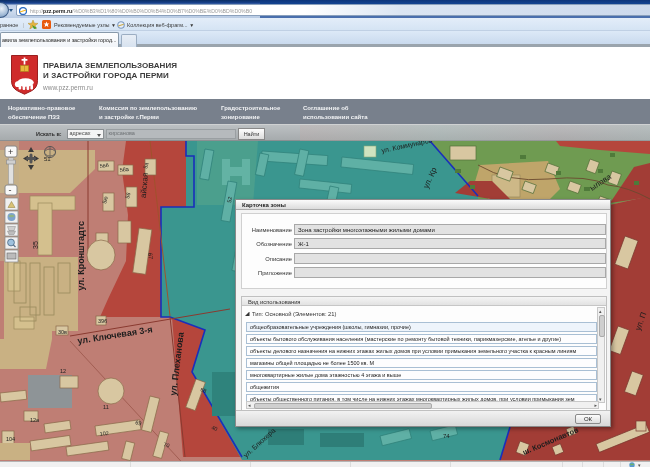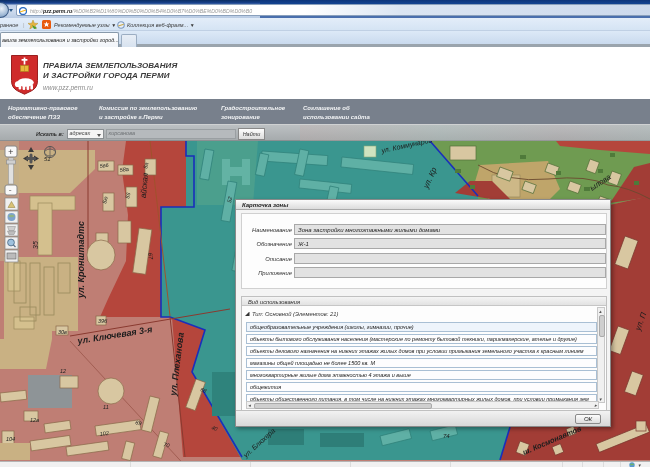--- a/index.html
+++ b/index.html
@@ -1,18 +1,18 @@
 <!DOCTYPE html>
 <html><head>
 <meta charset="utf-8">
 <style>
   * { margin:0; padding:0; box-sizing:border-box; }
   html,body { width:650px; height:467px; overflow:hidden; }
   body { font-family:"Liberation Sans", sans-serif; position:relative; background:#fff; }
-  #page { position:absolute; left:0; top:0; width:650px; height:467px; overflow:hidden;font-style:italic; }
+  #page { position:absolute; left:0; top:0; width:650px; height:467px; overflow:hidden; }
 
   
   #chrome-top { position:absolute; left:0; top:0; width:650px; height:18px;
     background:linear-gradient(to bottom,#0b2e63 0%,#1a4491 18%,#c3d3ea 30%,#cfdcee 60%,#b8cbe4 100%); }
   #chrome-top-right { position:absolute; left:260px; top:0; width:390px; height:18px;
     background:linear-gradient(to bottom,#0d357a 0%,#164a9b 30%,#cdd9eb 42%,#ccd9ec 75%,#4a6fad 88%,#4a6fad 100%); }
   #backbtn { position:absolute; left:-9px; top:2px; width:18px; height:16px; border-radius:50%;
     background:radial-gradient(circle at 60% 40%, #eaf1f8 0%, #a9c0da 45%, #537aa8 100%); border:1px solid #3a5a85;}
   #chev { position:absolute; left:9px; top:9px; width:0; height:0; border-left:2.5px solid transparent; border-right:2.5px solid transparent; border-top:3px solid #2a5a8a; }
   #addrbar { position:absolute; left:16px; top:4px; width:640px; height:12px; border:1px solid #8aa0bc; border-radius:2px;

